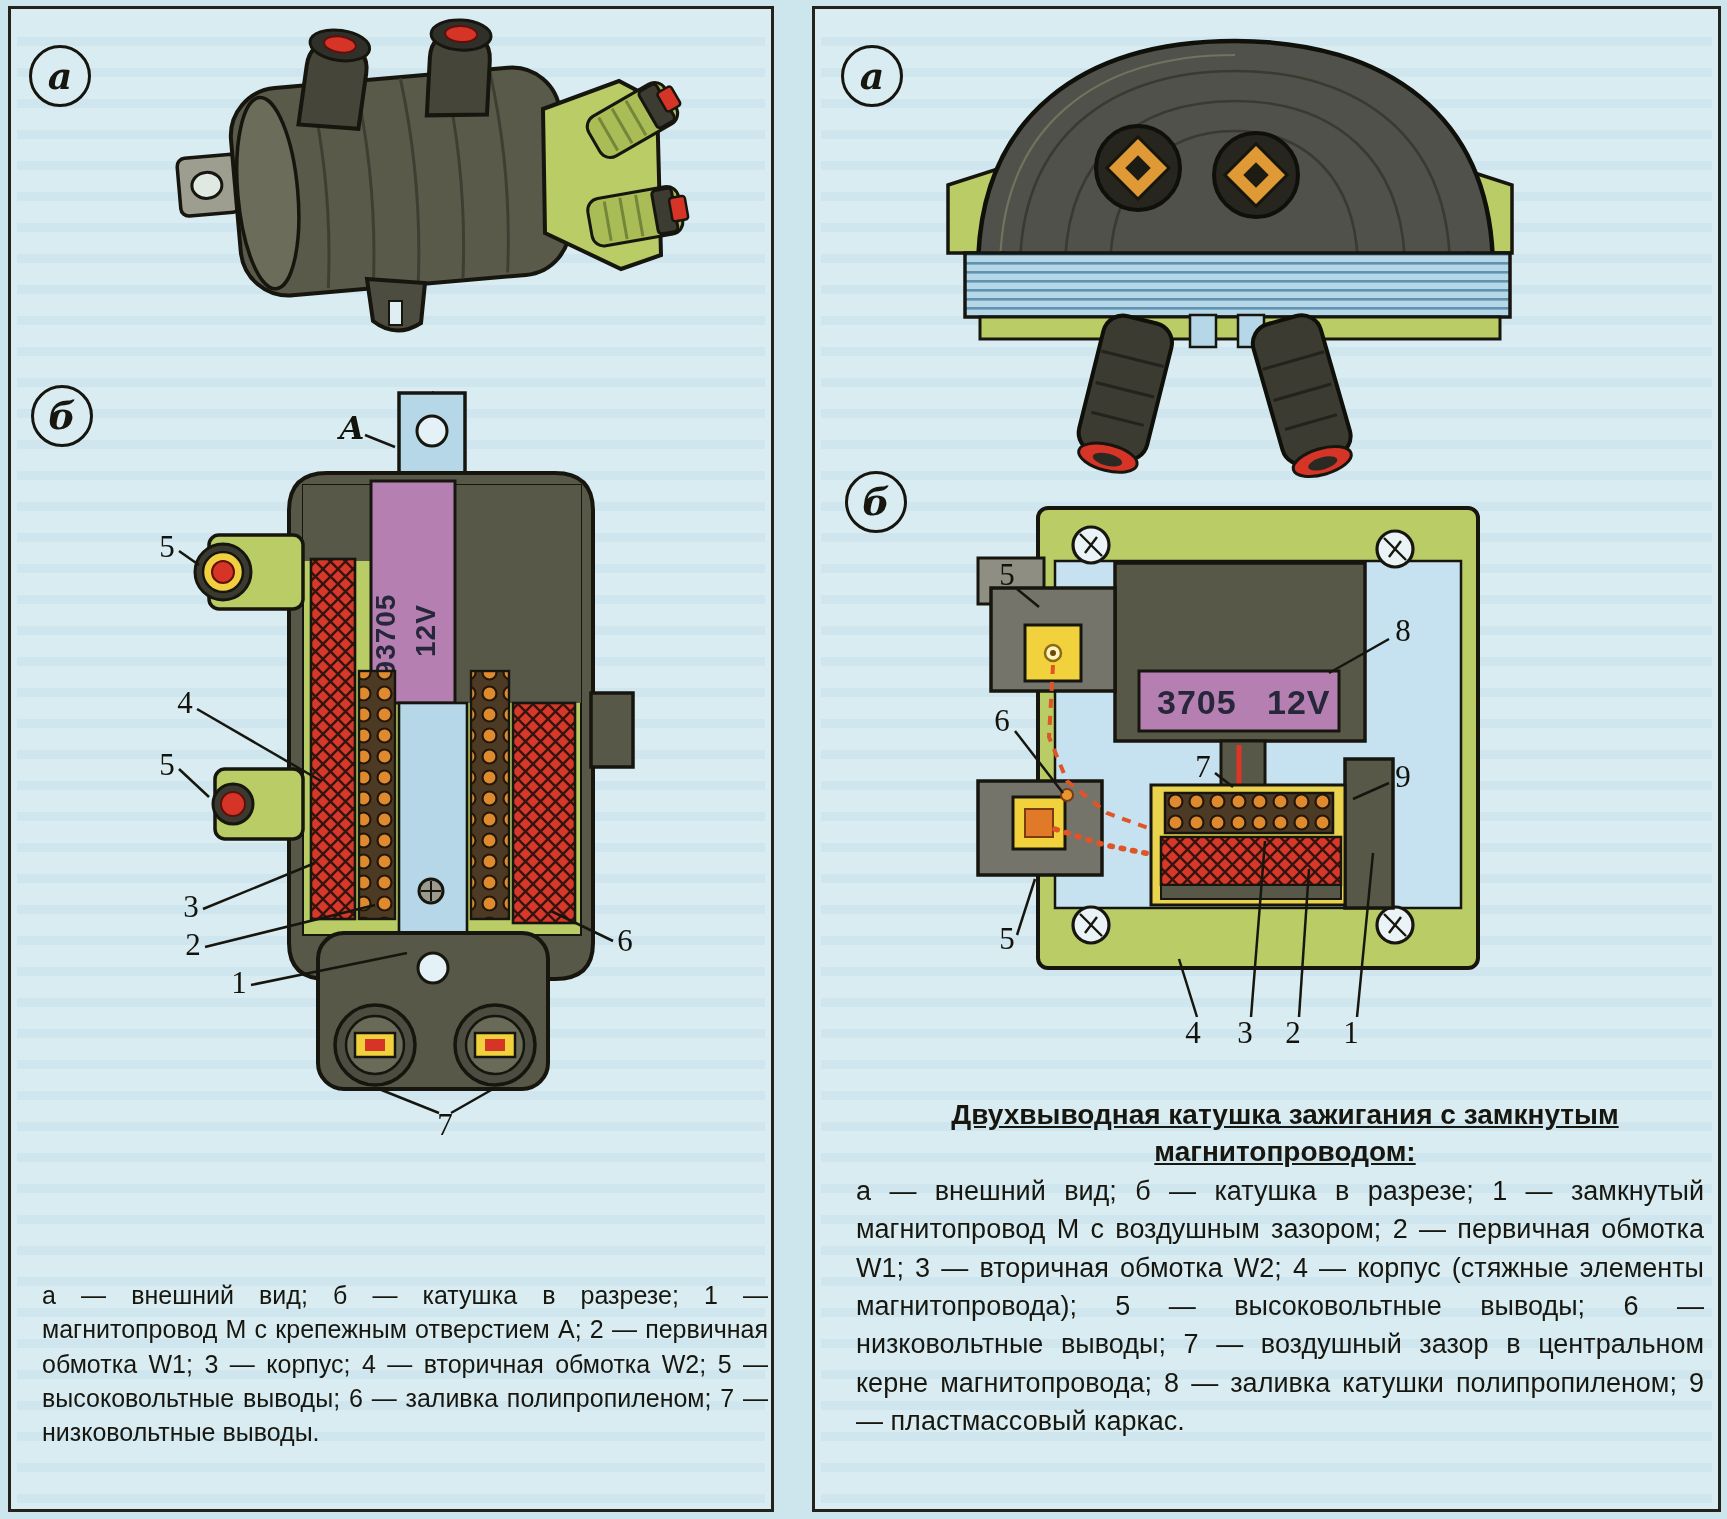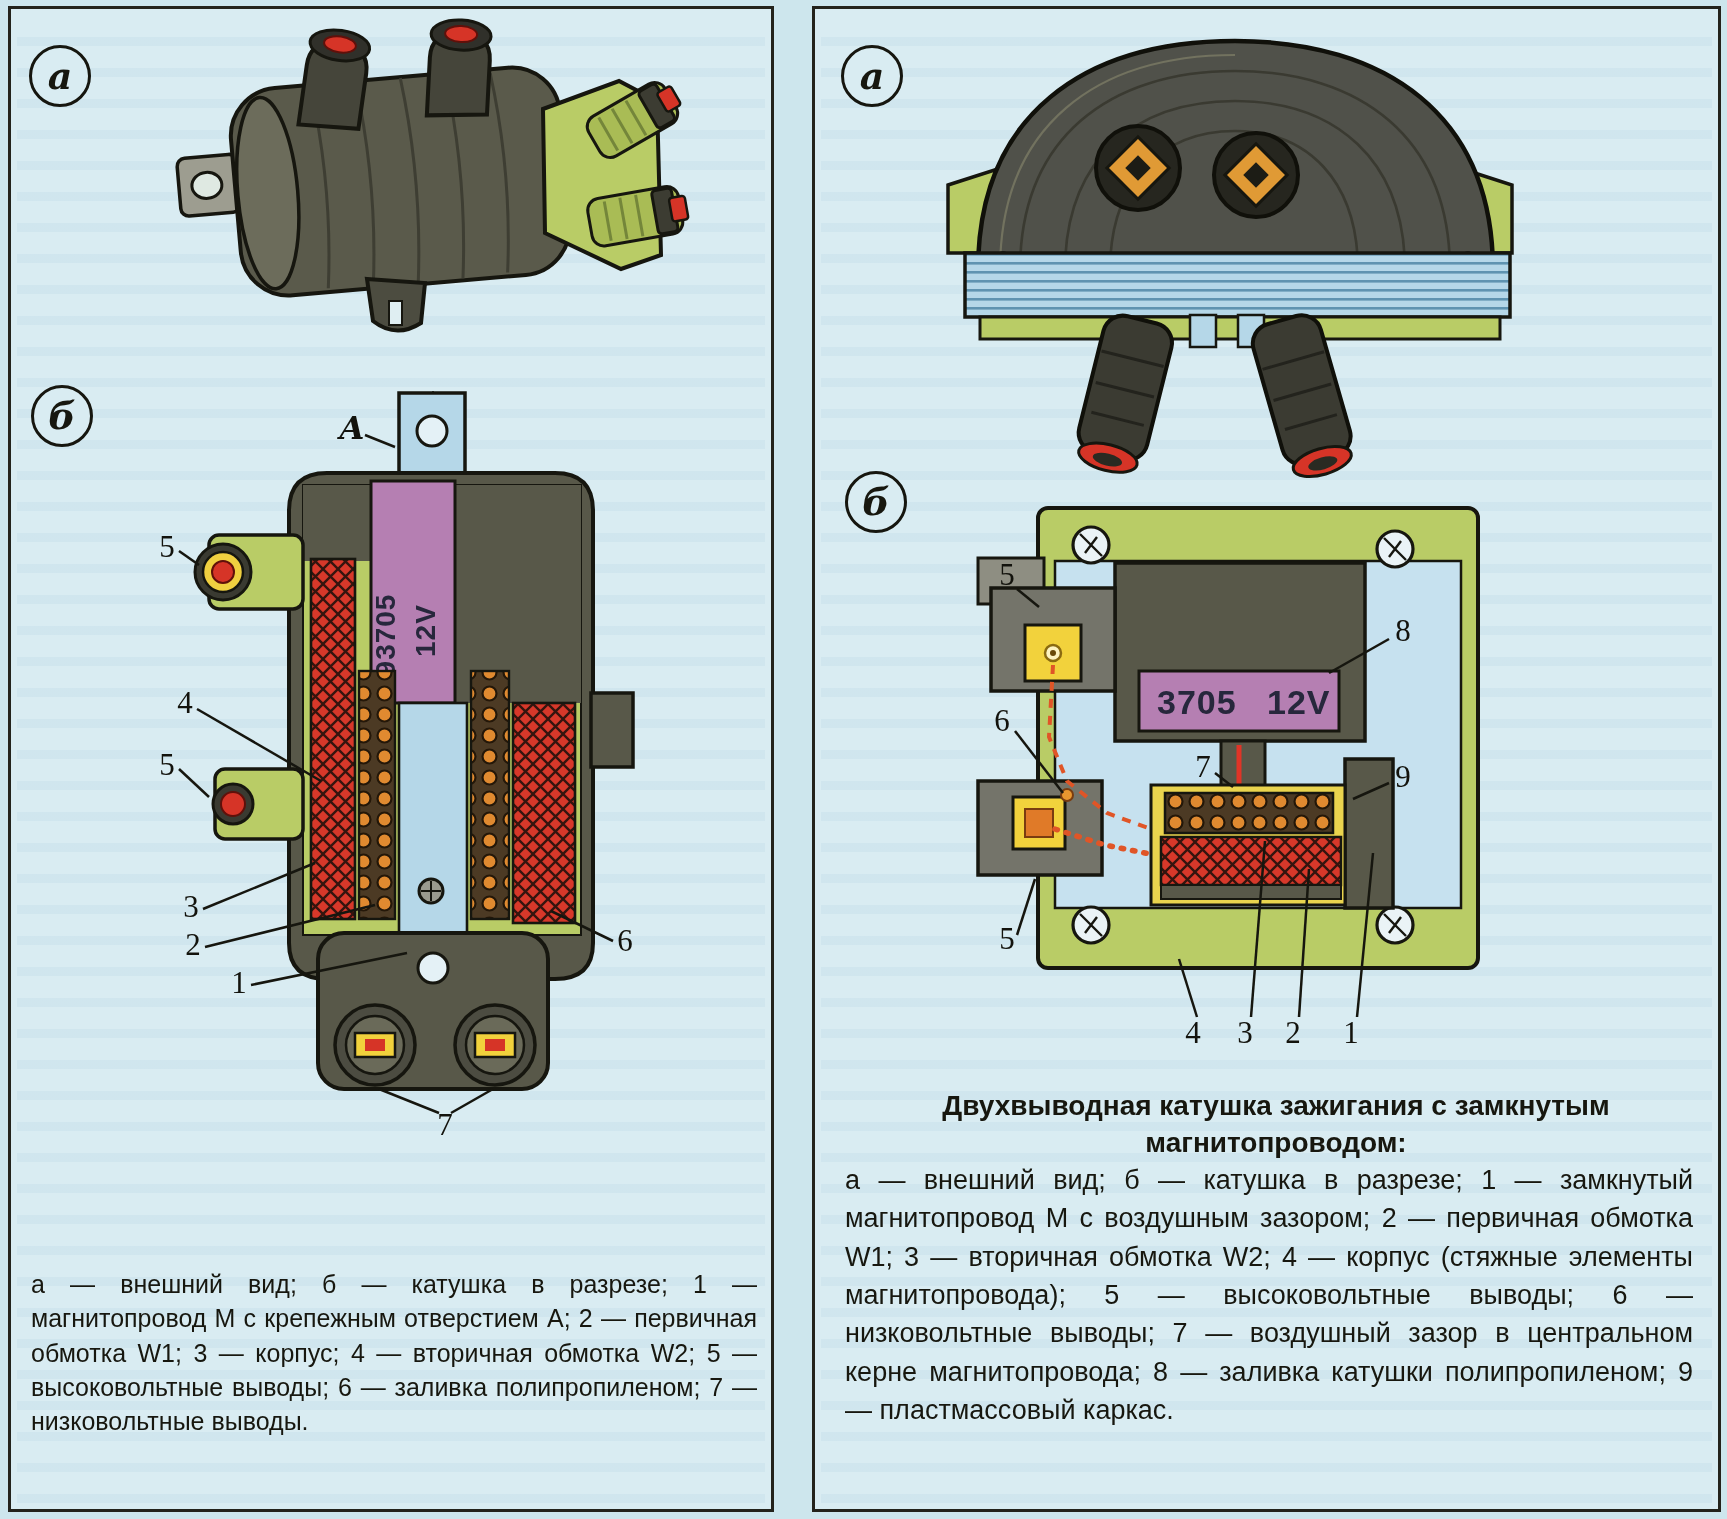--- a/index.html
+++ b/index.html
@@ -6,22 +6,22 @@
   .page{position:relative;width:1727px;height:1519px;background:#cde6ed;overflow:hidden;
         font-family:"Liberation Sans",sans-serif;color:#17170f;}
   .panel{position:absolute;background:#d9ecf2;border:3px solid #23231c;box-sizing:border-box;}
   .panel > *{position:absolute;z-index:1;}
   
   .panel::after{content:"";position:absolute;inset:6px;z-index:0;pointer-events:none;opacity:.5;
     background:repeating-linear-gradient(0deg, rgba(105,160,195,.16) 0 9px, rgba(0,0,0,0) 9px 31px);}
   .circ{width:56px;height:56px;border:3.5px solid #16160f;border-radius:50%;
         display:flex;align-items:center;justify-content:center;background:#d9ecf2;
         font:italic bold 38px "DejaVu Serif",serif;line-height:1;}
-  .cap-title{margin:7px;font-weight:bold;text-align:center;}
-  .cap-body{margin:0;text-align:justify;}
+  .cap-title{margin:16px;font-weight:bold;text-align:center;text-decoration:underline;}
+  .cap-body{margin:11px;text-align:justify;}
   #panel-left .cap-title{font-size:26px;line-height:1.32;}
   #panel-left .cap-body{font-size:25px;line-height:1.37;}
   #panel-right .cap-title{font-size:28px;line-height:1.32;}
   #panel-right .cap-body{font-size:27px;line-height:1.42;}
   svg{display:block;}
   text.num{font:31px "Liberation Serif",serif;fill:#13130d;}
   text.letter{font:italic bold 32px "DejaVu Serif",serif;fill:#13130d;}
   text.mark{font:600 28px "Liberation Sans",sans-serif;fill:#27273c;letter-spacing:1px;}
   text.mark2{font:600 34px "Liberation Sans",sans-serif;fill:#27273c;letter-spacing:1px;}
   line.lead, path.lead{stroke:#16160f;stroke-width:2.5;fill:none;}

